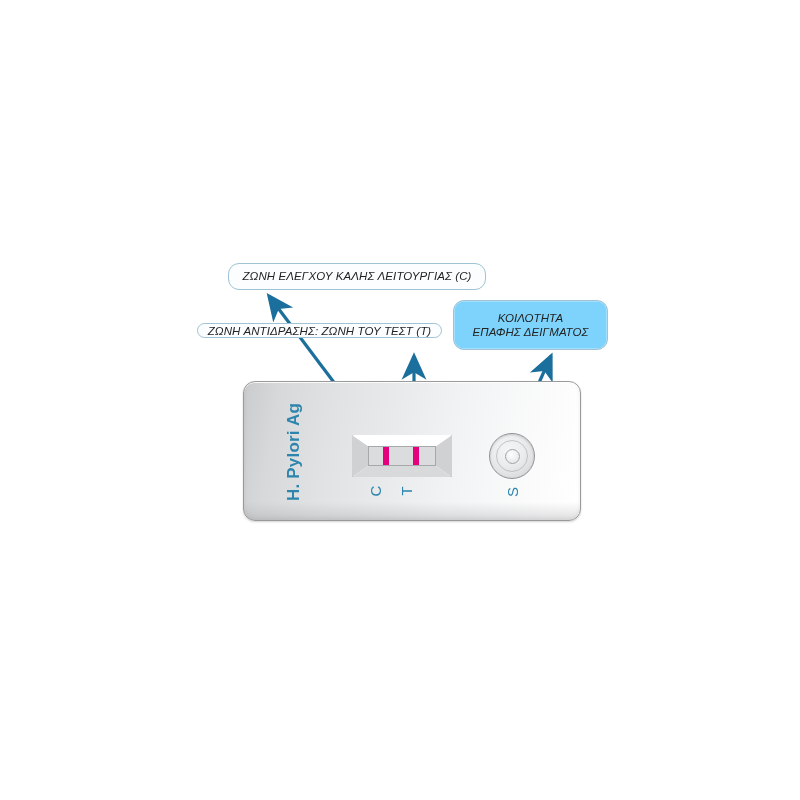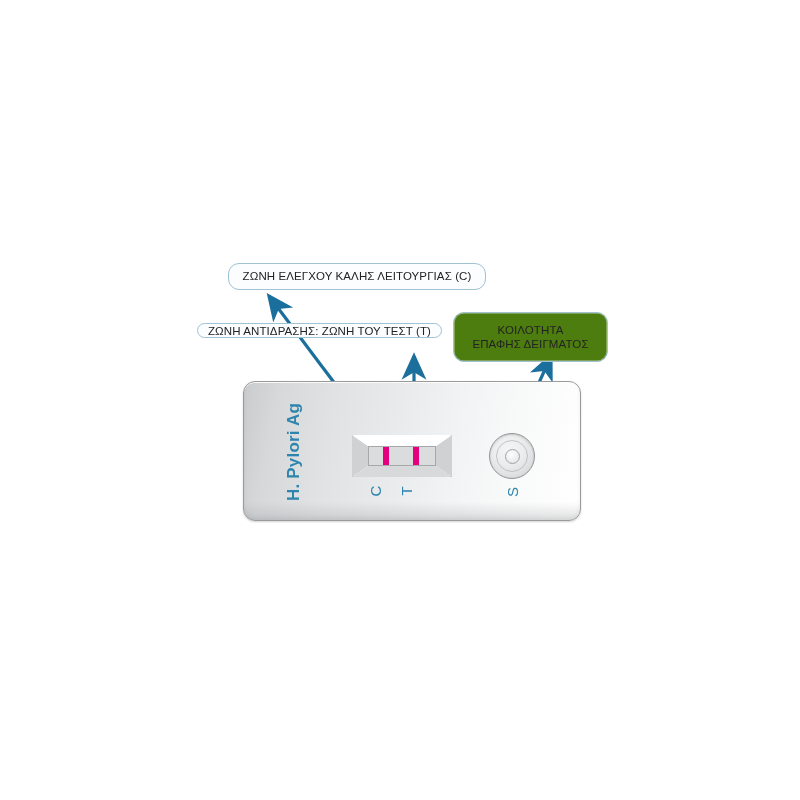--- a/index.html
+++ b/index.html
@@ -31,20 +31,21 @@
     font-size: 11.5px;
     letter-spacing: 0.1px;
     line-height: 1.22;
     display: flex;
     align-items: center;
     justify-content: center;
     text-align: center;
     padding: 2px 9px;
     white-space: pre-line;
     box-shadow: 0 0 0 0.5px rgba(255,255,255,0.6) inset;
+    font-style: italic;
   }
   #callout-control   { left: 228px; top: 263px; width: 258px; height: 27px; }
   #callout-test      { left: 197px; top: 323px; width: 245px; height: 15px; }
   #callout-sample    { left: 453px; top: 300px; width: 155px; height: 50px; }
 
   
   #leaders {
     position: absolute;
     left: 0; top: 0;
     width: 800px; height: 800px;
@@ -233,21 +234,21 @@
 
     <line x1="414" y1="437" x2="414" y2="356" stroke="#1b6f9c" stroke-width="3.2" marker-end="url(#arrowhead)"></line>
 
     <line x1="516" y1="434" x2="551" y2="356" stroke="#1b6f9c" stroke-width="3.2" marker-end="url(#arrowhead)"></line>
   </svg>
 
   <div class="callout" id="callout-control" style="color: rgb(35, 35, 35); border-color: rgb(159, 195, 212); background: rgb(251, 253, 254);">ΖΩΝΗ ΕΛΕΓΧΟΥ ΚΑΛΗΣ ΛΕΙΤΟΥΡΓΙΑΣ (C)</div>
 
   <div class="callout" id="callout-test" style="color: rgb(35, 35, 35); border-color: rgb(159, 195, 212); background: rgb(251, 253, 254);">ΖΩΝΗ ΑΝΤΙΔΡΑΣΗΣ: ΖΩΝΗ ΤΟΥ ΤΕΣΤ (T)</div>
 
-  <div class="callout" id="callout-sample" style="color: rgb(35, 35, 35); border-color: rgb(159, 195, 212); background: #4d7c0f; margin-top: 12px;">ΚΟΙΛΟΤΗΤΑ
+  <div class="callout" id="callout-sample" style="color: rgb(35, 35, 35); border-color: rgb(159, 195, 212); background: #7dd3fc;">ΚΟΙΛΟΤΗΤΑ
 ΕΠΑΦΗΣ ΔΕΙΓΜΑΤΟΣ</div>
 
   <div id="cassette">
 
     <div id="brand" style="color: rgb(45, 133, 173);">H. Pylori Ag</div>
 
     <div id="result-window">
       <div class="bevel-outer"></div>
       <div class="bevel-left"></div>
       <div class="bevel-right"></div>

